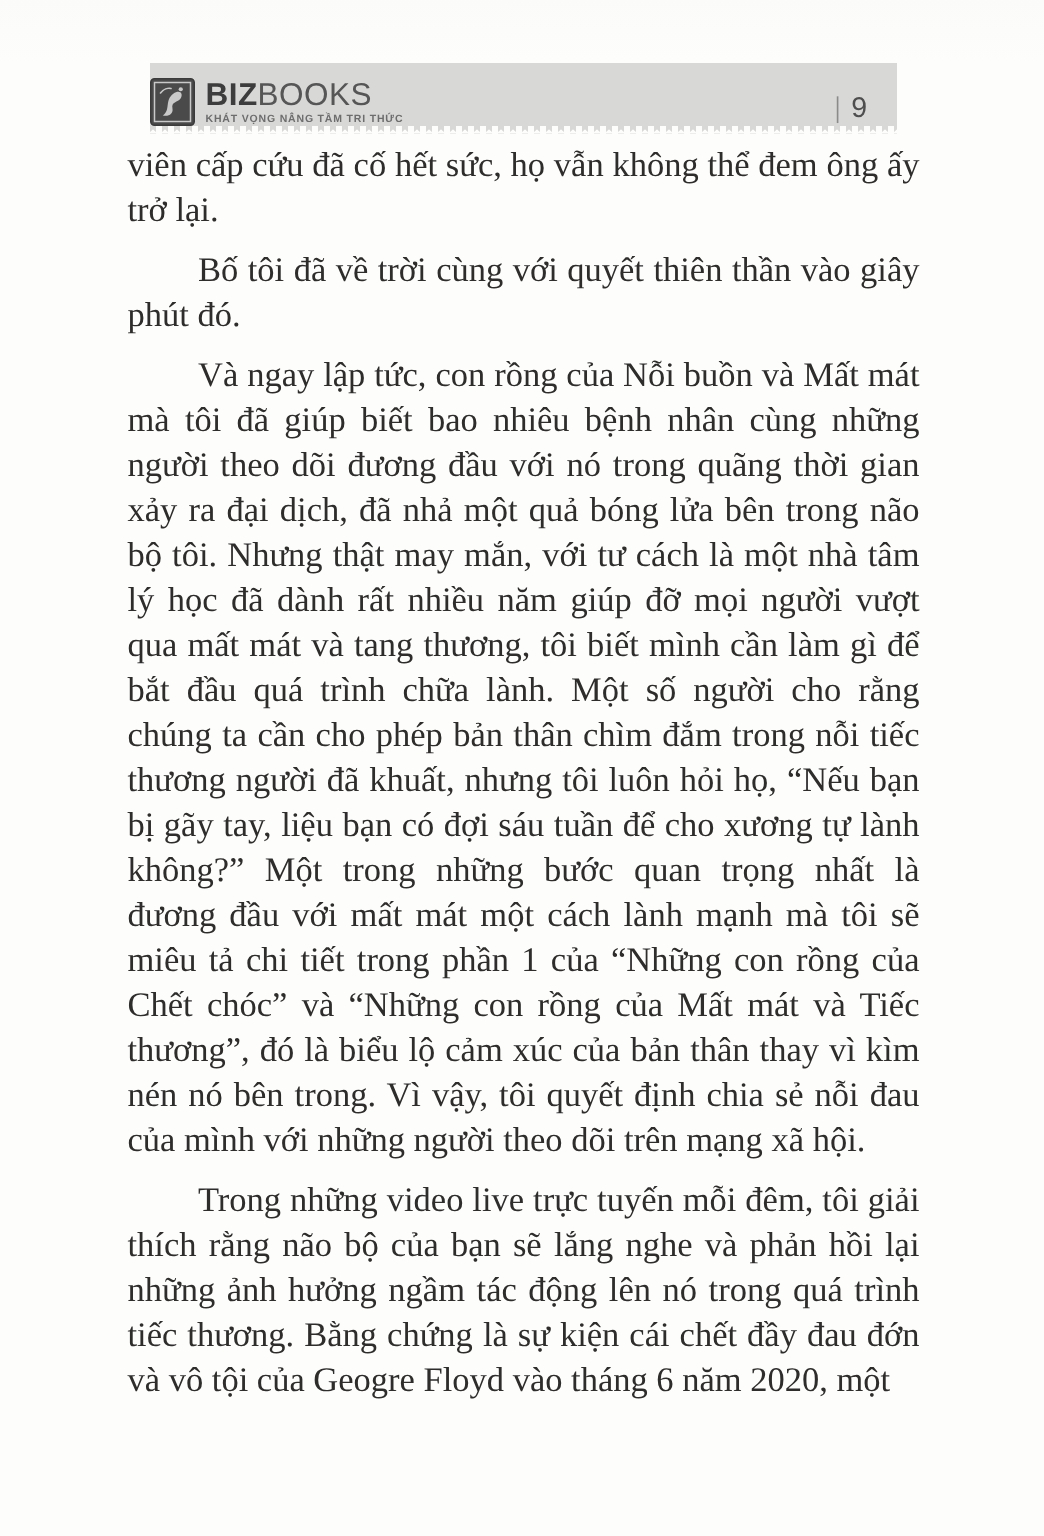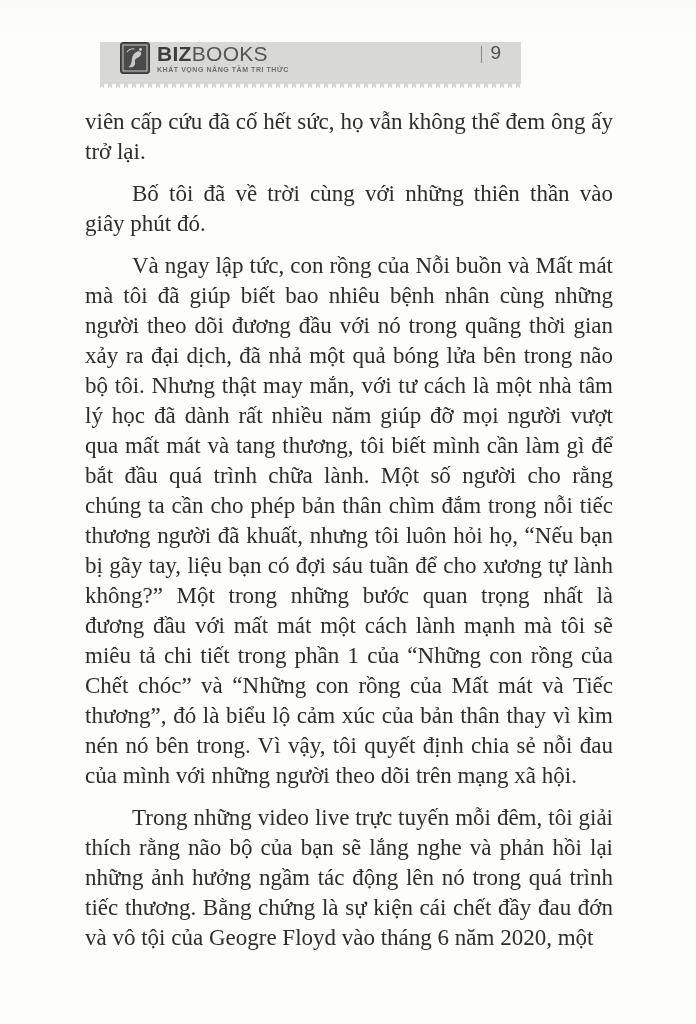--- a/index.html
+++ b/index.html
@@ -18,28 +18,28 @@
     position: absolute;
     inset: 0;
     background: linear-gradient(180deg, #fbfbfa 0%, #fdfdfc 4%, #fdfdfc 100%);
   }
 
   
   .header-bar {
     position: absolute;
     left: 100px;
     top: 42px;
-    width: 421px;
+    width: 498px;
     height: 42px;
     background: #d8d8d7;
     display: flex;
-    align-items: flex-start;
+    align-items: flex-end;
     justify-content: space-between;
     box-sizing: border-box;
-    padding: 0 20px 0 20px;
+    padding: 0 20px 0 0;
   }
   
   .header-zigzag {
     position: absolute;
     left: 0;
     top: 100%;
     width: 100%;
     height: 5px;
     background:
       linear-gradient(135deg, #d8d8d7 3px, transparent 0) 0 0 / 8px 5px repeat-x,
@@ -102,21 +102,21 @@
     position: absolute;
     left: 85px;
     top: 95px;
     width: 528px;
     font-size: 23px;
     line-height: 30px;
     color: #2e2d2c;
     text-align: justify;
   }
   .page-content p {
-    margin: 12px 0 10px 0;
+    margin: 0 0 10px 0;
   }
   .page-content p.indent {
     text-indent: 47px;
   }
 </style>
 </head>
 <body>
 
 <div class="scan-page">
 
@@ -138,18 +138,18 @@
     </div>
     <div class="pagenum">
       <span class="sep">|</span>
         <span>9</span>
     </div>
     <div class="header-zigzag"></div>
   </div>
 
   <div class="page-content">
       <p class="">viên cấp cứu đã cố hết sức, họ vẫn không thể đem ông ấy trở lại.</p>
-      <p class="indent">Bố tôi đã về trời cùng với những thiên thần vào giây phút đó.</p>
+      <p class="indent">Bố tôi đã về trời cùng với quyết thiên thần vào giây phút đó.</p>
       <p class="indent">Và ngay lập tức, con rồng của Nỗi buồn và Mất mát mà tôi đã giúp biết bao nhiêu bệnh nhân cùng những người theo dõi đương đầu với nó trong quãng thời gian xảy ra đại dịch, đã nhả một quả bóng lửa bên trong não bộ tôi. Nhưng thật may mắn, với tư cách là một nhà tâm lý học đã dành rất nhiều năm giúp đỡ mọi người vượt qua mất mát và tang thương, tôi biết mình cần làm gì để bắt đầu quá trình chữa lành. Một số người cho rằng chúng ta cần cho phép bản thân chìm đắm trong nỗi tiếc thương người đã khuất, nhưng tôi luôn hỏi họ, “Nếu bạn bị gãy tay, liệu bạn có đợi sáu tuần để cho xương tự lành không?” Một trong những bước quan trọng nhất là đương đầu với mất mát một cách lành mạnh mà tôi sẽ miêu tả chi tiết trong phần 1 của “Những con rồng của Chết chóc” và “Những con rồng của Mất mát và Tiếc thương”, đó là biểu lộ cảm xúc của bản thân thay vì kìm nén nó bên trong. Vì vậy, tôi quyết định chia sẻ nỗi đau của mình với những người theo dõi trên mạng xã hội.</p>
       <p class="indent">Trong những video live trực tuyến mỗi đêm, tôi giải thích rằng não bộ của bạn sẽ lắng nghe và phản hồi lại những ảnh hưởng ngầm tác động lên nó trong quá trình tiếc thương. Bằng chứng là sự kiện cái chết đầy đau đớn và vô tội của Geogre Floyd vào tháng 6 năm 2020, một</p>
     </div>
 
 </div>
 
 </body></html>

